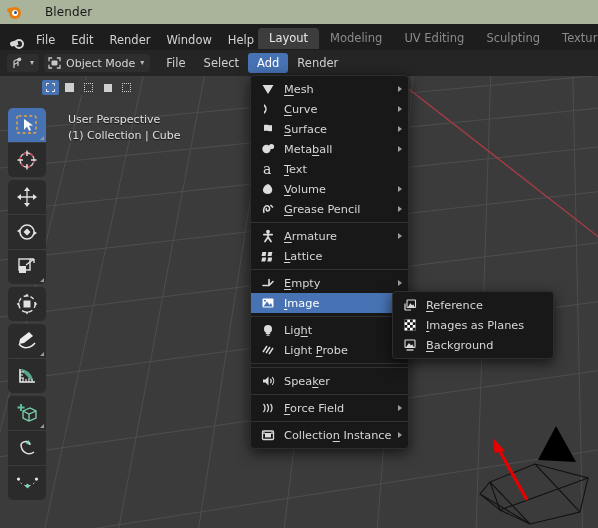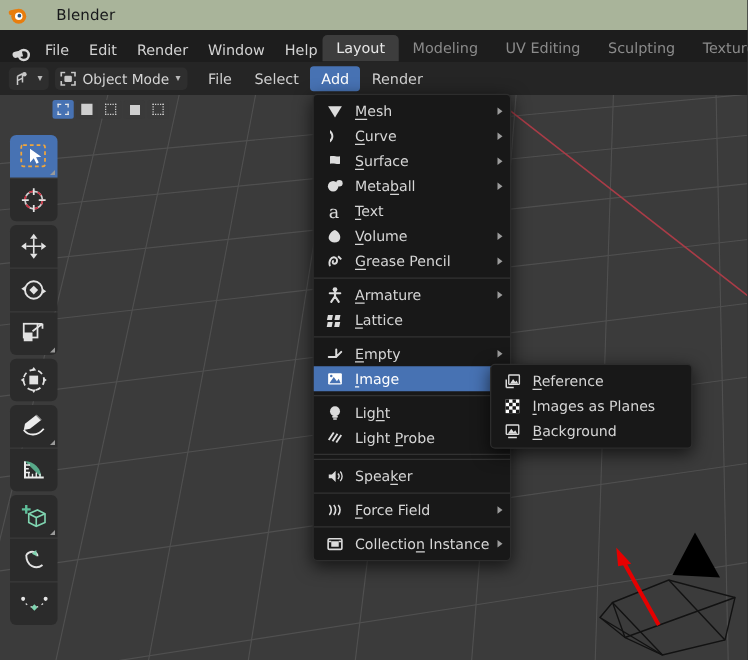--- a/index.html
+++ b/index.html
@@ -279,20 +279,24 @@
 
     <svg style="position:absolute;left:478px;top:340px;" width="120" height="112" viewBox="0 0 120 112">
       <g stroke="#121212" stroke-width="1.1" fill="none">
         <path d="M22 94 L12 66 L57 48 L110 62 L102 96 L52 108 Z"></path>
         <path d="M12 66 L52 108 M22 94 L110 62 M57 48 L102 96"></path>
         <path d="M12 66 L2 78 L22 94 M2 78 L52 108"></path>
       </g>
       <path d="M60 44 L78 10 L98 46 Z" fill="#000000"></path>
     </svg>
 
+    <div class="vp-text">
+      <div>User Perspective</div>
+      <div>(1) Collection | Cube</div>
+    </div>
 
     <div class="toolbar">
 
       <div class="tgroup">
         <div class="tool sel first">
           <svg width="24" height="22" viewBox="0 0 24 22">
             <rect x="2" y="2" width="19" height="17" rx="1.5" fill="none" stroke="#f0a63c" stroke-width="1.4" stroke-dasharray="3 2.4"></rect>
             <path d="M9 5 L9 16 L12 12.6 L14.2 17 L16 16 L13.9 11.8 L18 11.4 Z" fill="#ffffff"></path>
           </svg>
           <span class="nub"></span>

